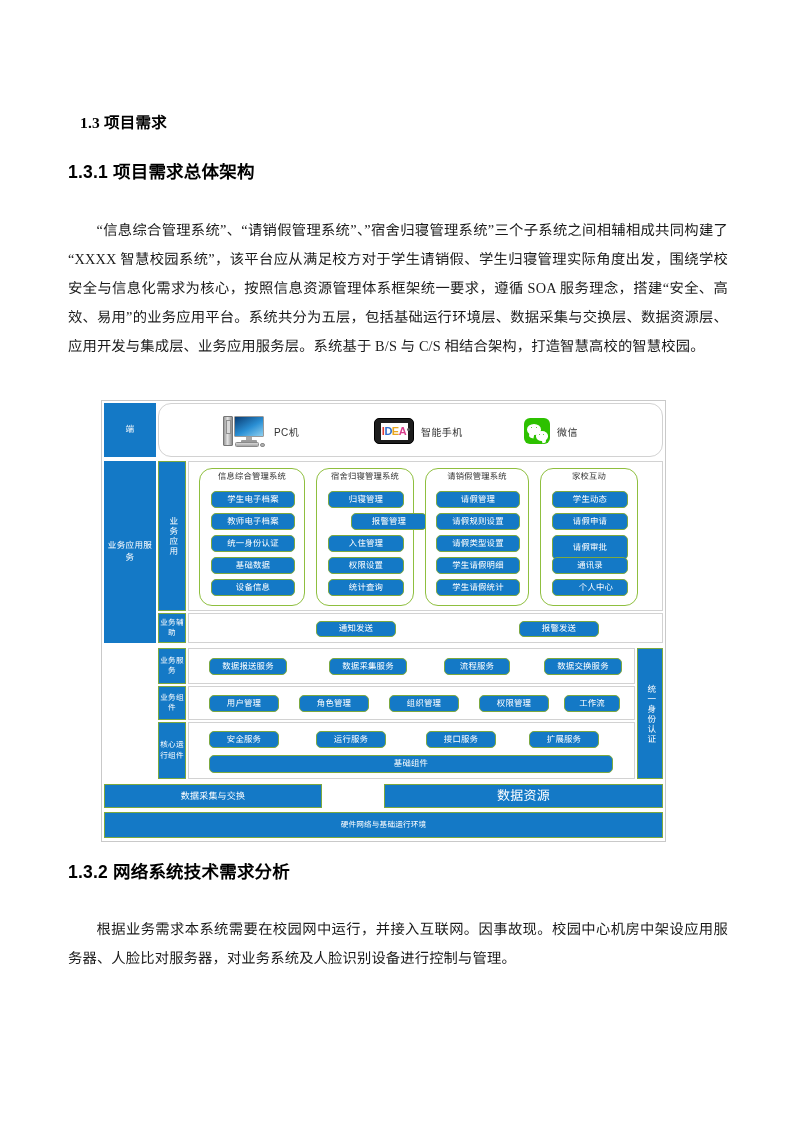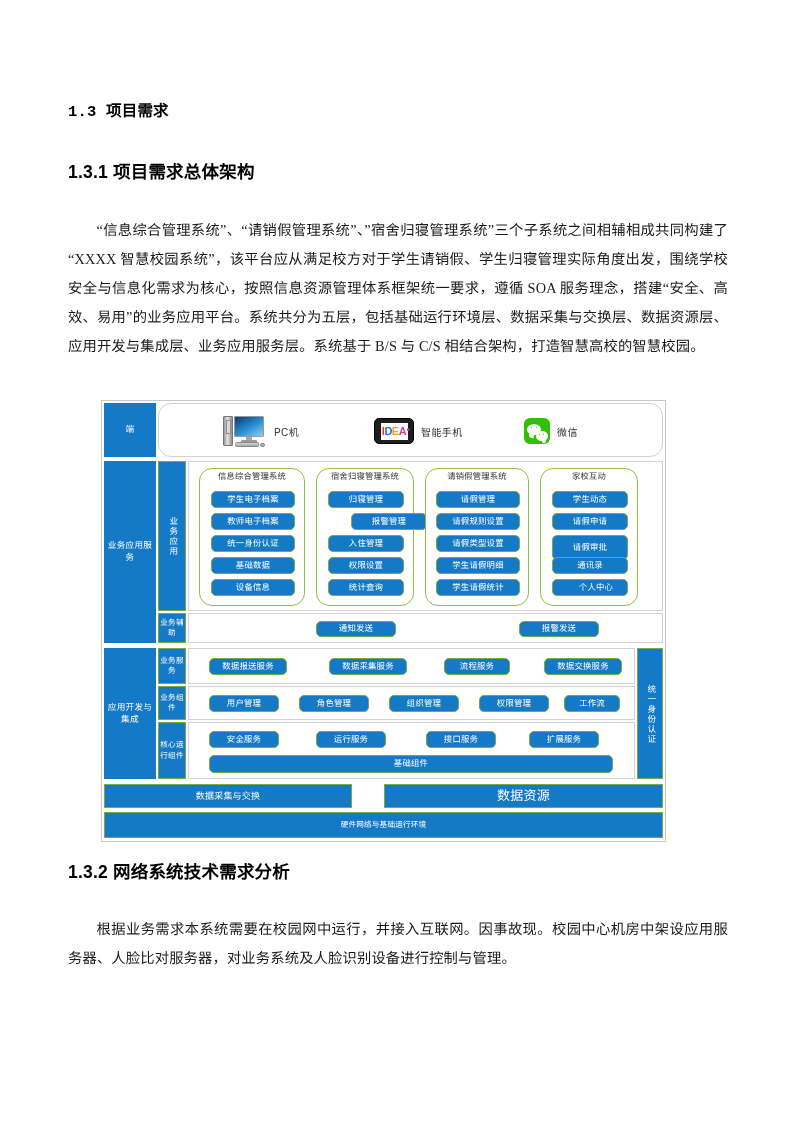--- a/index.html
+++ b/index.html
@@ -20,25 +20,25 @@
     position: absolute;
     left: 0; top: 0;
     width: 794px;
     height: 1122px;
     box-sizing: border-box;
     padding: 0 62px;
   }
 
   
   h2.h-sec {
-    font-family: Liberation Mono, monospace;
+    font-family: Liberation Serif, serif;
     font-size: 15.5px;
     font-weight: bold;
     letter-spacing: 0.2px;
-    margin: 0;
+    margin: 12px;
     padding: 0;
     color: #000;
   }
   h2.h-sub {
     font-family: "Liberation Sans", "DejaVu Sans", sans-serif;
     font-size: 17.5px;
     font-weight: bold;
     letter-spacing: 0.2px;
     margin: 0;
     padding: 0;
@@ -344,23 +344,20 @@
     </div>
 
     <div class="vbar edged" style="left:56px; top:212px; width:28px; height:30px; font-size:7.6px;">
       <span>业务辅助</span>
     </div>
     <div class="panel" style="left:86px; top:212px; width:475px; height:30px;">
       <div class="chip" style="position:absolute;left:127px;top:7px;width:80px;height:16px;">通知发送</div>
       <div class="chip" style="position:absolute;left:330px;top:7px;width:80px;height:16px;">报警发送</div>
     </div>
 
-    <div class="vbar" style="left:2px; top:247px; width:52px; height:131px;">
-      <span>应用开发与集成</span>
-    </div>
 
     <div class="vbar edged" style="left:535px; top:247px; width:26px; height:131px;">
       <span class="vtext">统一身份认证</span>
     </div>
 
     <div class="vbar edged" style="left:56px; top:247px; width:28px; height:36px; font-size:7.6px;">
       <span>业务服务</span>
     </div>
     <div class="panel" style="left:86px; top:247px; width:447px; height:36px;">
       <div class="chip" style="position:absolute;left:20px;top:9px;width:78px;height:17px;">数据报送服务</div>
@@ -384,21 +381,21 @@
       <span>核心运行组件</span>
     </div>
     <div class="panel" style="left:86px; top:321px; width:447px; height:57px;">
       <div class="chip" style="position:absolute;left:20px;top:8px;width:70px;height:17px;">安全服务</div>
       <div class="chip" style="position:absolute;left:127px;top:8px;width:70px;height:17px;">运行服务</div>
       <div class="chip" style="position:absolute;left:237px;top:8px;width:70px;height:17px;">接口服务</div>
       <div class="chip" style="position:absolute;left:340px;top:8px;width:70px;height:17px;">扩展服务</div>
       <div class="chip" style="position:absolute;left:20px;top:32px;width:404px;height:18px;">基础组件</div>
     </div>
 
-    <div class="chip" style="position:absolute;left:2px;top:383px;width:248px;height:24px;border-radius:0;font-size:9px;">数据采集与交换</div>
+    <div class="chip" style="position:absolute;left:2px;top:383px;width:218px;height:24px;border-radius:0;font-size:9px;">数据采集与交换</div>
     <div class="chip" style="position:absolute;left:282px;top:383px;width:279px;height:24px;border-radius:0;font-size:13px;">数据资源</div>
 
     <div class="chip" style="position:absolute;left:2px;top:411px;width:559px;height:26px;border-radius:0;font-size:7.6px;">硬件网络与基础运行环境</div>
 
   </div>
 
   <h2 class="h-sub sec-132">1.3.2 网络系统技术需求分析</h2>
 
   <p class="body para-2">根据业务需求本系统需要在校园网中运行，并接入互联网。因事故现。校园中心机房中架设应用服务器、人脸比对服务器，对业务系统及人脸识别设备进行控制与管理。</p>
 

